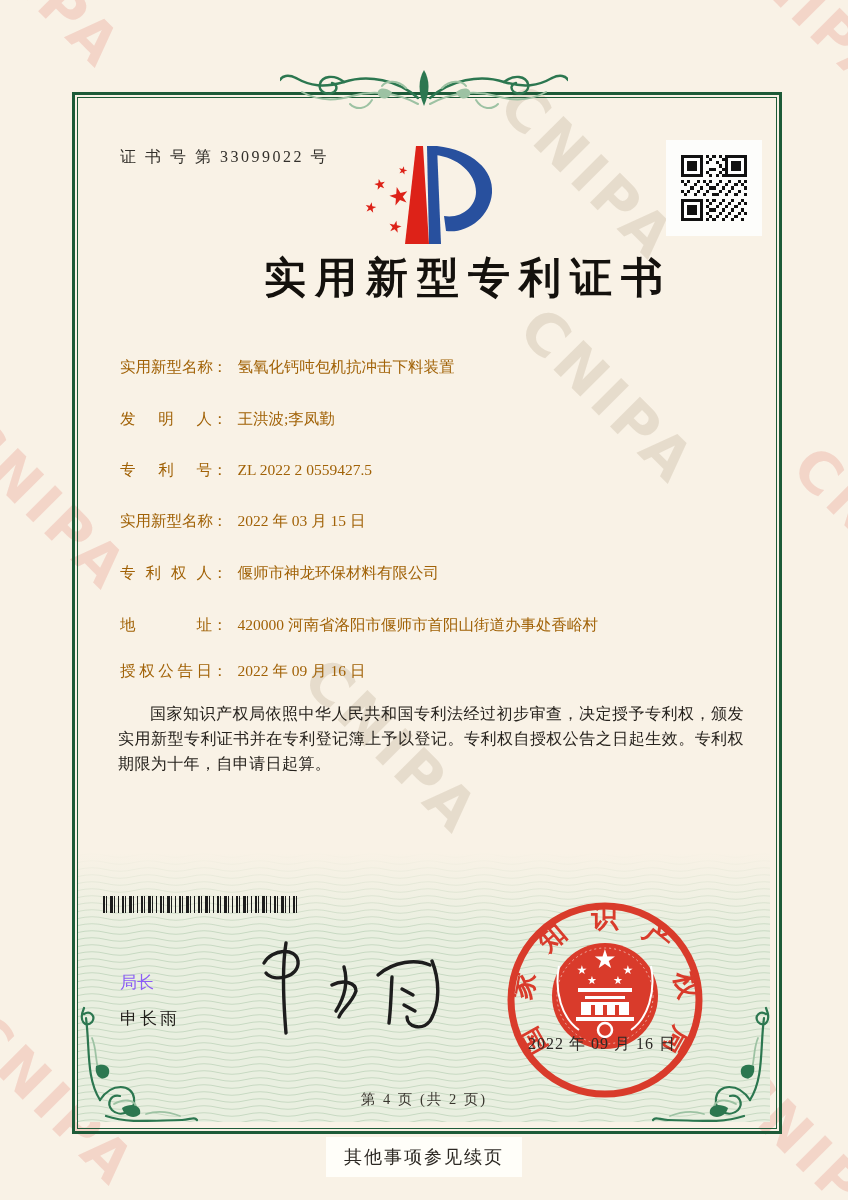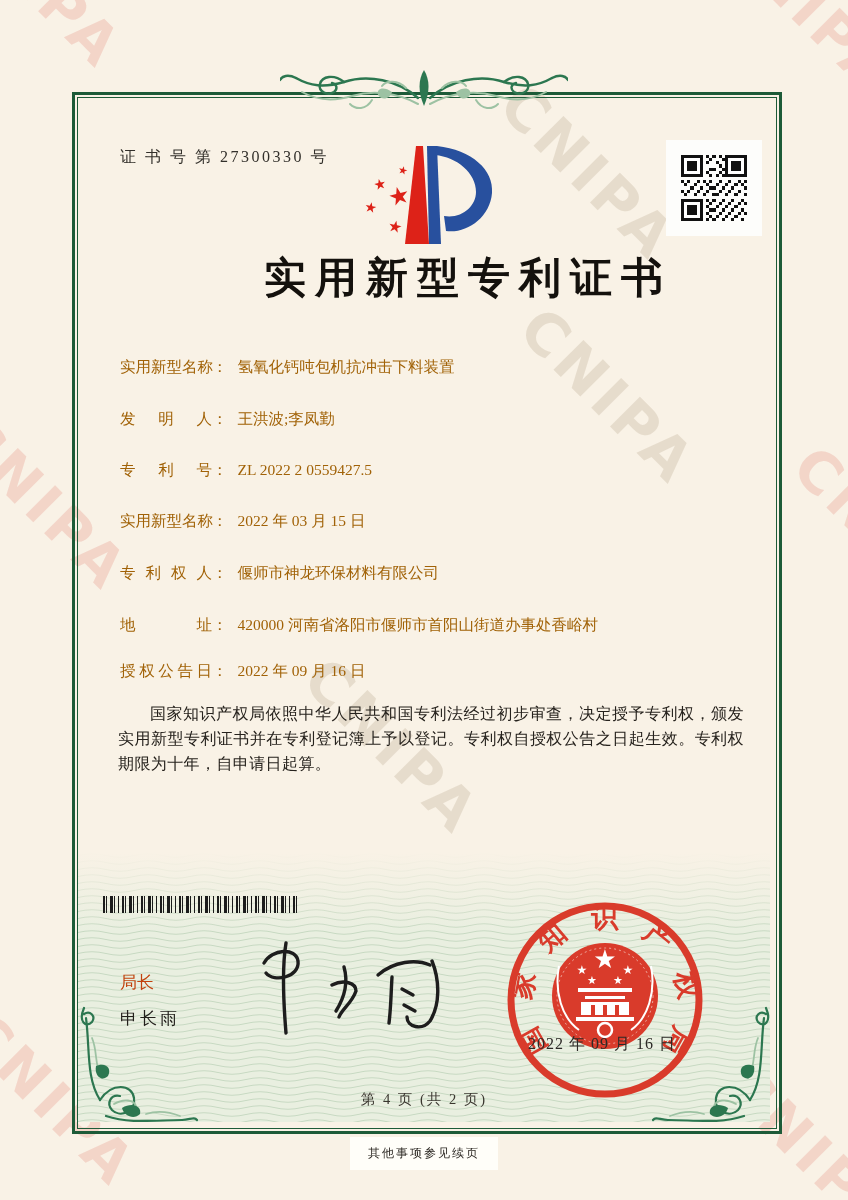--- a/index.html
+++ b/index.html
@@ -44,30 +44,30 @@
   
   .paras{position:absolute;left:118px;top:701px;width:626px;z-index:3;
          font-size:16px;line-height:25px;color:#26221d;text-align:justify;}
   .paras p{margin:0;text-indent:2em;letter-spacing:0.4px;}
   
   .barcode{position:absolute;left:103px;top:896px;width:196px;height:17px;z-index:3;
     background:repeating-linear-gradient(90deg,
       #1c1c1c 0 2px,transparent 2px 3px,#1c1c1c 3px 4px,transparent 4px 7px,
       #1c1c1c 7px 10px,transparent 10px 11px,#1c1c1c 11px 12px,transparent 12px 15px,
       #1c1c1c 15px 16px,transparent 16px 19px);}
-  .officer-role{position:absolute;left:120px;top:971px;font-size:17px;z-index:3;color:#c2410c;}
+  .officer-role{position:absolute;left:120px;top:971px;font-size:17px;z-index:3;color:#8b5cf6;}
   .officer-name{position:absolute;left:120px;top:1007px;font-size:17px;letter-spacing:3px;z-index:3;color:#23201c;}
   .signature{position:absolute;left:252px;top:933px;z-index:4;}
   .seal{position:absolute;left:505px;top:900px;z-index:5;}
   .seal-date{position:absolute;left:528px;top:1034px;width:180px;font-size:16px;
              letter-spacing:1px;color:#2d2a27;z-index:6;white-space:nowrap;}
   .page-no{position:absolute;left:72px;top:1090px;width:704px;text-align:center;
            font-size:14.5px;letter-spacing:2px;color:#3a362f;z-index:3;}
   .foot-note{position:absolute;left:50%;top:1137px;transform:translateX(-50%);
-             background:#fffef9;padding:8px 18px;font-size:12px;letter-spacing:2px;
+             background:#fffef9;padding:8px 18px;font-size:18px;letter-spacing:2px;
              color:#2c2823;z-index:3;}
   .ornament{position:absolute;left:280px;top:62px;z-index:2;}
   .flourish-bl{position:absolute;left:76px;top:1006px;z-index:2;}
   .flourish-br{position:absolute;left:652px;top:1006px;z-index:2;transform:scaleX(-1);}
 </style>
 </head>
 <body>
 
 <div class="wm wm-pink" style="left:-72px;top:-52px;">CNIPA</div>
 <div class="wm wm-pink" style="left:700px;top:-26px;">CNIPA</div>
@@ -157,21 +157,21 @@
     <g stroke="#9dc2a3" stroke-width="1.8">
       <path d="M16 32 C22 46 18 60 26 72"></path>
       <path d="M38 98 C48 92 58 94 60 100"></path>
       <path d="M70 108 C82 104 94 106 104 110"></path>
     </g>
     <path d="M20 60 C30 56 36 62 32 70 C26 76 18 70 20 60 Z" fill="#2c7750"></path>
     <path d="M46 102 C56 96 66 100 64 108 C58 114 48 110 46 102 Z" fill="#2c7750"></path>
   </svg>
 </div>
 
-<div class="cert-no">证 书 号 第 27300330 号</div>
+<div class="cert-no">证 书 号 第 33099022 号</div>
 
 <div class="logo">
   <svg width="152" height="120" xmlns="http://www.w3.org/2000/svg">
     <path d="M64 6 L71 6 L77 104 L53 104 Z" fill="#dd2218"></path>
     <path d="M75 6 L85 6 L89 104 L77 104 Z" fill="#28509e"></path>
     <path d="M85 6 C120 10 142 30 140 53 C138 78 114 94 94 91 L92 76 C110 79 124 66 124 52 C124 33 105 17 83 15 Z" fill="#28509e"></path>
     <g fill="#dd2218" text-anchor="middle" font-family="DejaVu Sans,sans-serif">
       <text x="50" y="34" font-size="11" transform="rotate(14 50 34)">★</text>
       <text x="29" y="49" font-size="14" transform="rotate(-12 29 49)">★</text>
       <text x="18" y="72" font-size="14" transform="rotate(10 18 72)">★</text>

